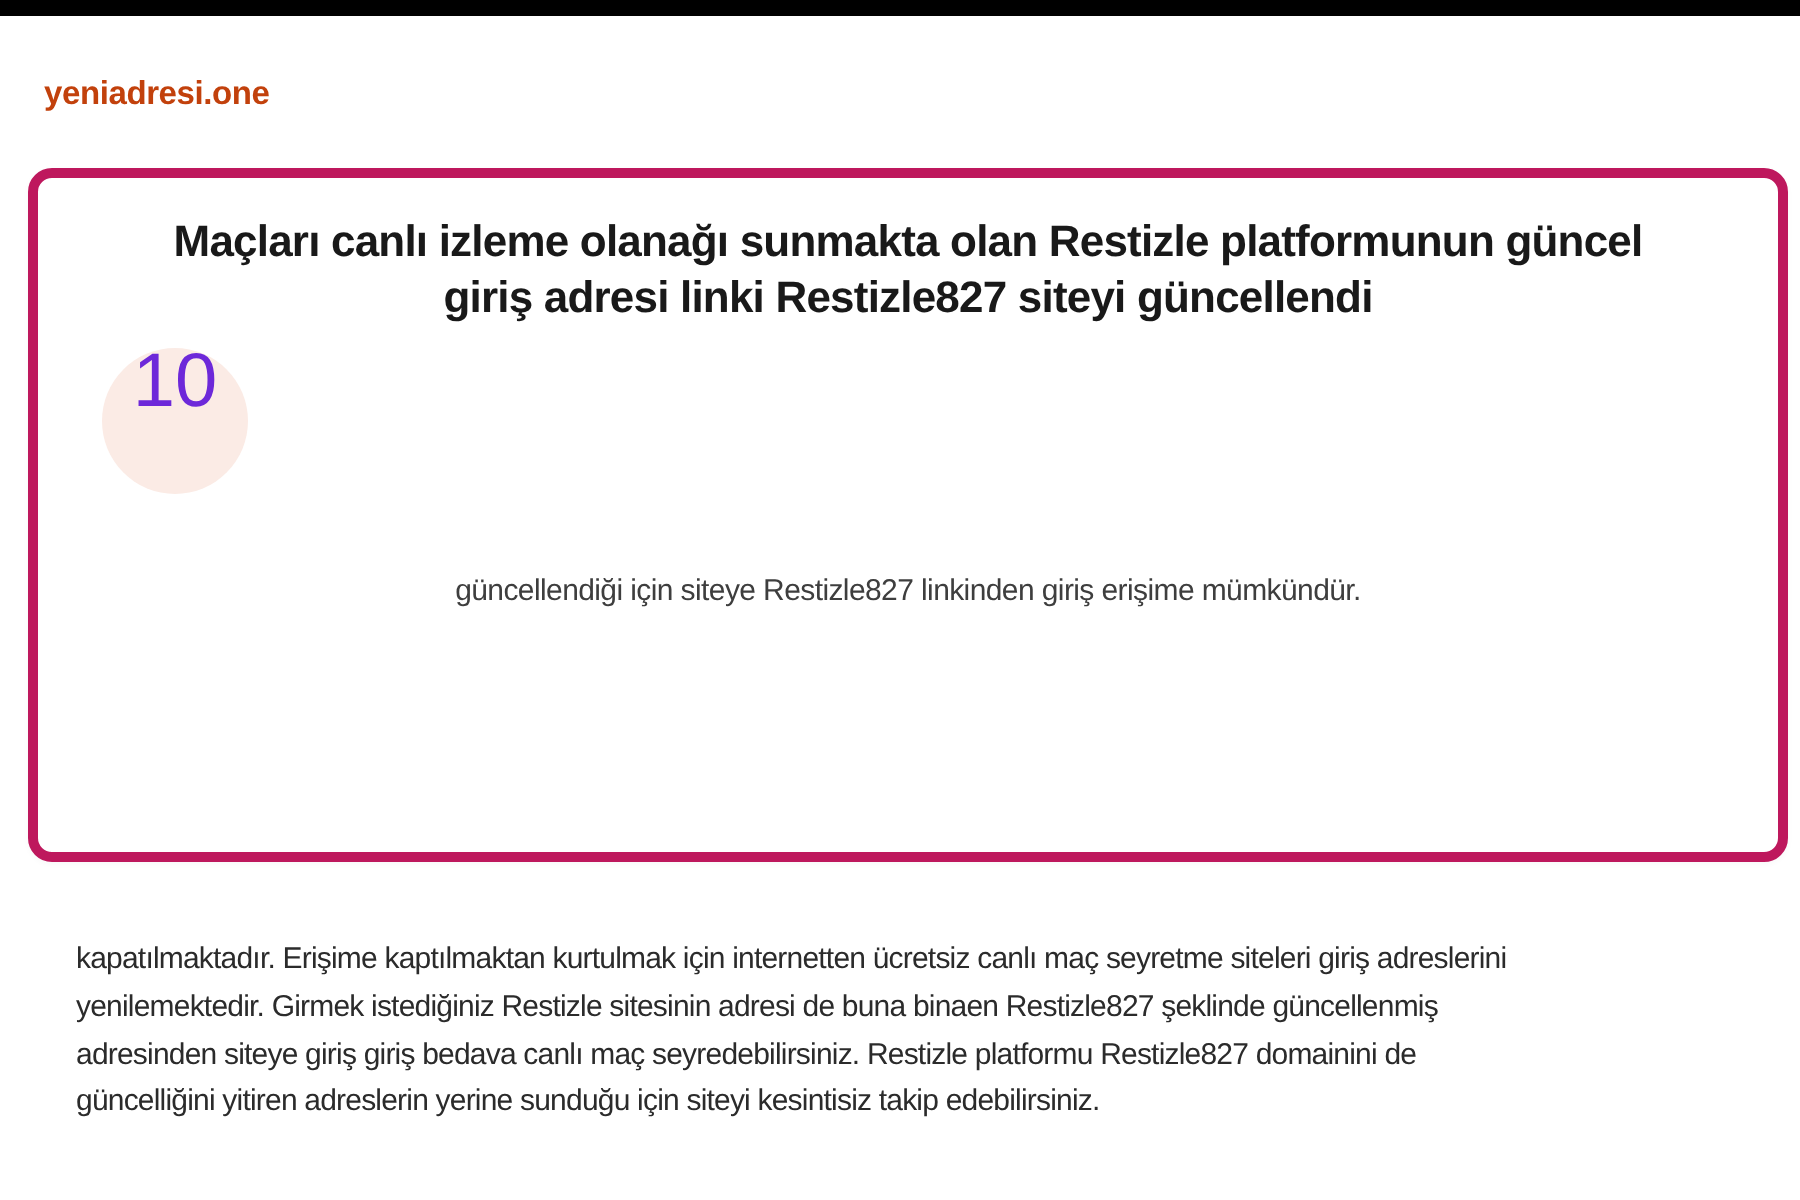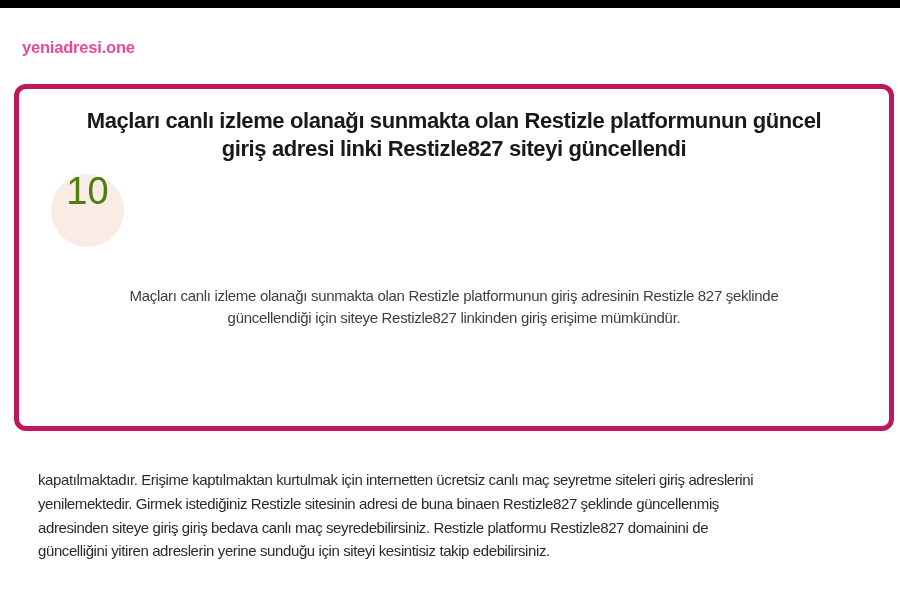--- a/index.html
+++ b/index.html
@@ -22,21 +22,21 @@
     left: 0; top: 8px;
     width: 900px; height: 80px;
     background: #ffffff;
   }
   .logo {
     position: absolute;
     left: 22px; top: 30px;
     font-size: 16.5px;
     font-weight: 700;
     letter-spacing: -0.2px;
-    color: #ec4899;
+    color: #c2410c;
     text-decoration: none;
     cursor: pointer;
   }
   .card {
     position: absolute;
     left: 14px; top: 84px;
     width: 870px; height: 337px;
     background: #ffffff;
     border: 5px solid #be185d;
     border-radius: 12px;
@@ -66,21 +66,21 @@
     width: 73px; height: 73px;
     border-radius: 50%;
     background: #fbebe5;
   }
   .badge-number {
     position: absolute;
     left: 0; right: 0; top: -4px;
     text-align: center;
     font-size: 38px;
     font-weight: 500;
-    color: #4d7c0f;
+    color: #6d28d9;
   }
   .excerpt {
     position: absolute;
     left: 0; top: 196px;
     width: 100%;
     margin: 0;
     text-align: center;
     font-size: 15px;
     line-height: 22px;
     letter-spacing: -0.3px;
@@ -113,21 +113,20 @@
       <div class="title-line">Maçları canlı izleme olanağı sunmakta olan Restizle platformunun güncel</div>
       <div class="title-line">giriş adresi linki Restizle827 siteyi güncellendi</div>
     </h1>
 
     <div class="badge">
       <span class="badge-circle"></span>
       <span class="badge-number">10</span>
     </div>
 
     <p class="excerpt">
-      <span class="excerpt-line">Maçları canlı izleme olanağı sunmakta olan Restizle platformunun giriş adresinin Restizle 827 şeklinde</span>
       <span class="excerpt-line">güncellendiği için siteye Restizle827 linkinden giriş erişime mümkündür.</span>
     </p>
   </section>
 
   <article class="body-text">
     <div class="body-line">kapatılmaktadır. Erişime kaptılmaktan kurtulmak için internetten ücretsiz canlı maç seyretme siteleri giriş adreslerini</div>
     <div class="body-line">yenilemektedir. Girmek istediğiniz Restizle sitesinin adresi de buna binaen Restizle827 şeklinde güncellenmiş</div>
     <div class="body-line">adresinden siteye giriş giriş bedava canlı maç seyredebilirsiniz. Restizle platformu Restizle827 domainini de</div>
     <div class="body-line">güncelliğini yitiren adreslerin yerine sunduğu için siteyi kesintisiz takip edebilirsiniz.</div>
   </article>

